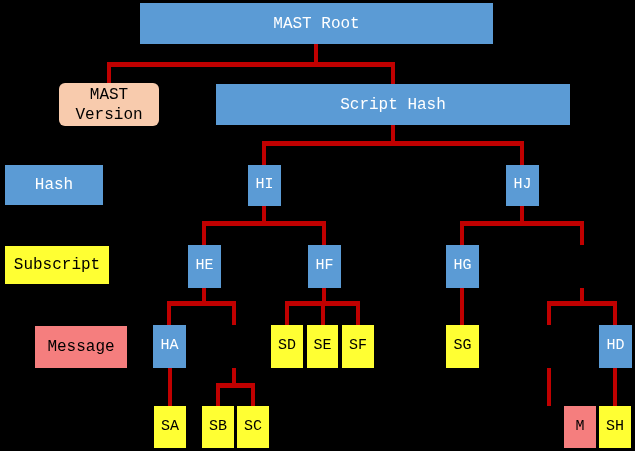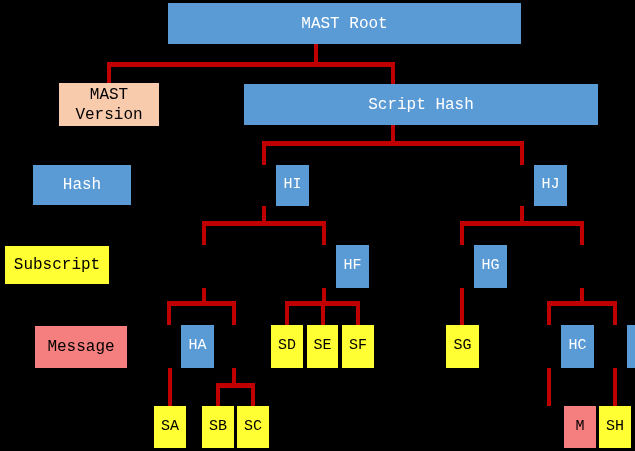--- a/index.html
+++ b/index.html
@@ -27,34 +27,34 @@
     text-align: center;
     font-size: 15px;
     line-height: 1.25;
     white-space: pre-line;
     box-sizing: border-box;
   }
   .node.big { font-size: 16px; }
   .type-hash {
     background: var(--hash_fill, #5b9bd5);
     color: var(--text_on_blue, #ffffff);
-    margin-left: 28px;
   }
   .type-subscript {
     background: var(--subscript_fill, #ffff33);
     color: var(--text_on_light, #000000);
   }
   .type-message {
     background: var(--message_fill, #f57e7e);
     color: var(--text_on_light, #000000);
     margin-left: 30px;
   }
   .type-version {
     background: var(--version_fill, #f8cbad);
     color: var(--text_on_light, #000000);
+    border-radius: 6px;
   }
   .edge {
     position: absolute;
     left: calc(var(--x) * 1px);
     top: calc(var(--y) * 1px);
     width: calc(var(--w) * 1px);
     height: calc(var(--h) * 1px);
     background: var(--connector, #c00000);
   }
 </style>
@@ -115,29 +115,29 @@
 Version</div>
   <div class="node big type-hash" style="--x:216;--y:84;--w:354;--h:41">Script Hash</div>
 
   <div class="node big type-hash" style="--x:5;--y:165;--w:98;--h:40">Hash</div>
   <div class="node big type-subscript" style="--x:5;--y:246;--w:104;--h:38">Subscript</div>
   <div class="node big type-message" style="--x:5;--y:326;--w:92;--h:42">Message</div>
 
   <div class="node type-hash" style="--x:248;--y:165;--w:33;--h:41">HI</div>
   <div class="node type-hash" style="--x:506;--y:165;--w:33;--h:41">HJ</div>
 
+  <div class="node type-hash" style="--x:188;--y:245;--w:33;--h:43">HE</div>
   <div class="node type-hash" style="--x:308;--y:245;--w:33;--h:43">HF</div>
   <div class="node type-hash" style="--x:446;--y:245;--w:33;--h:43">HG</div>
 
   <div class="node type-hash" style="--x:153;--y:325;--w:33;--h:43">HA</div>
   <div class="node type-subscript" style="--x:271;--y:325;--w:32;--h:43">SD</div>
   <div class="node type-subscript" style="--x:307;--y:325;--w:31;--h:43">SE</div>
   <div class="node type-subscript" style="--x:342;--y:325;--w:32;--h:43">SF</div>
   <div class="node type-subscript" style="--x:446;--y:325;--w:33;--h:43">SG</div>
-  <div class="node type-hash" style="--x:533;--y:325;--w:33;--h:43">HC</div>
   <div class="node type-hash" style="--x:599;--y:325;--w:33;--h:43">HD</div>
 
   <div class="node type-subscript" style="--x:154;--y:406;--w:32;--h:42">SA</div>
   <div class="node type-subscript" style="--x:202;--y:406;--w:32;--h:42">SB</div>
   <div class="node type-subscript" style="--x:237;--y:406;--w:32;--h:42">SC</div>
   <div class="node type-message" style="--x:534;--y:406;--w:32;--h:42">M</div>
   <div class="node type-subscript" style="--x:599;--y:406;--w:32;--h:42">SH</div>
 
 </div>
 

